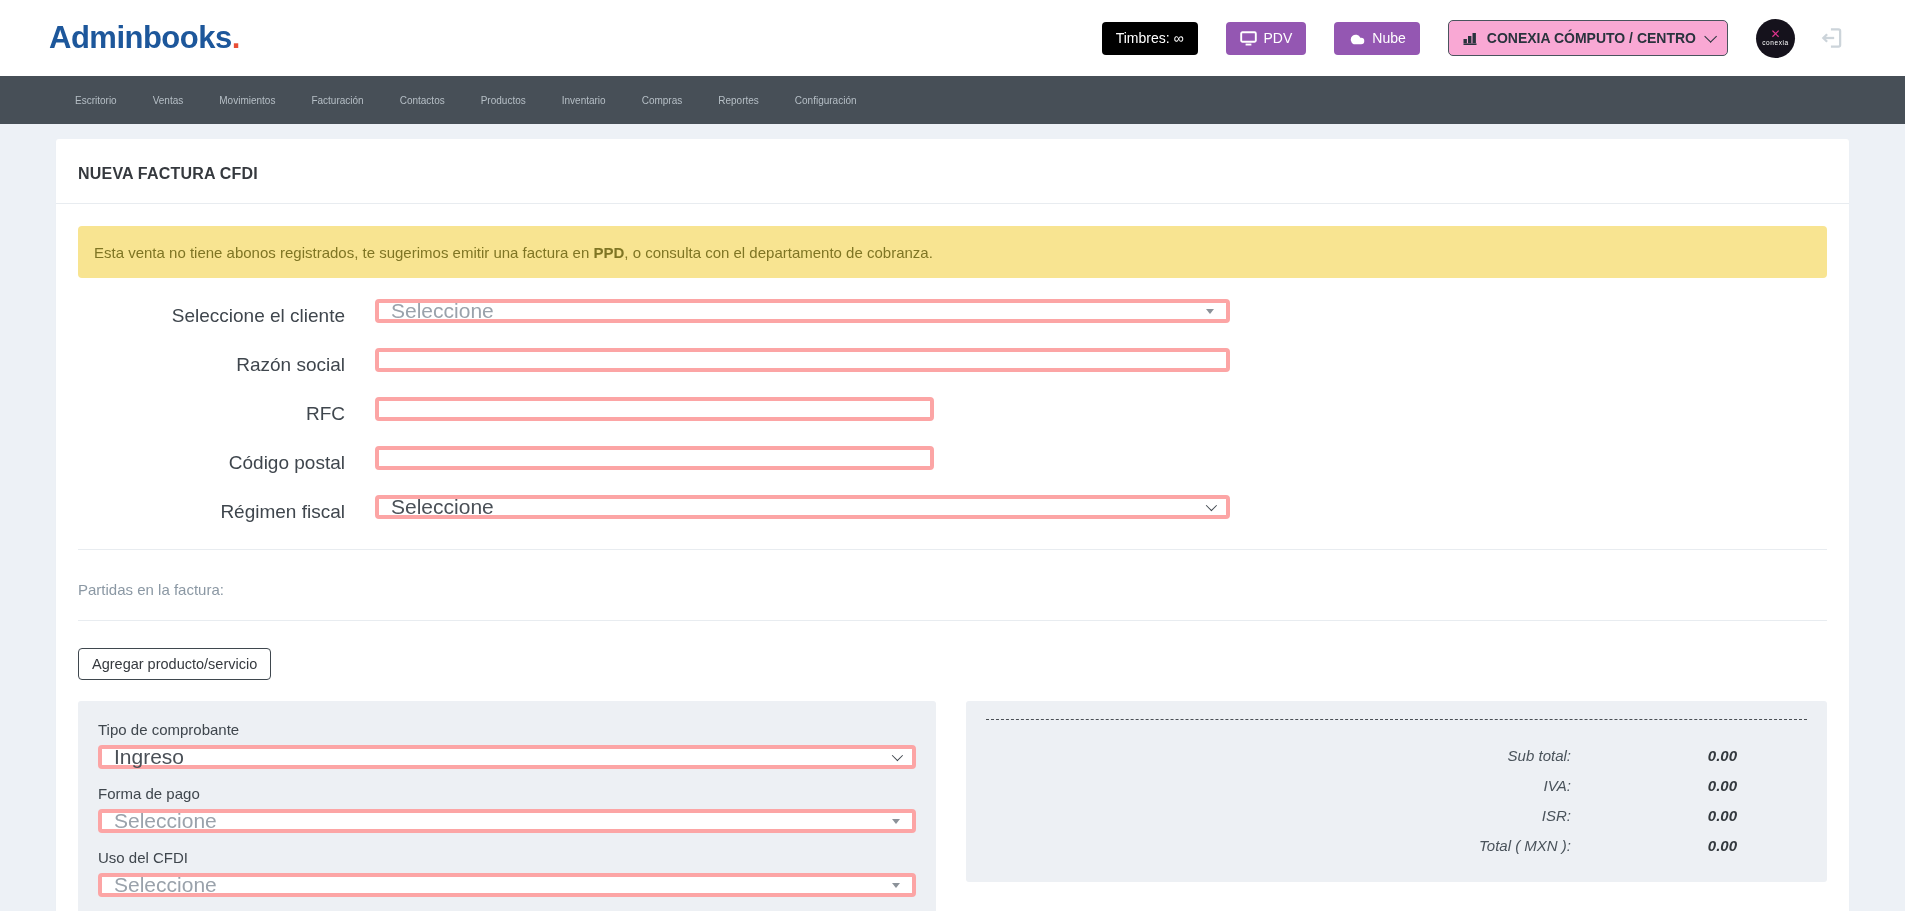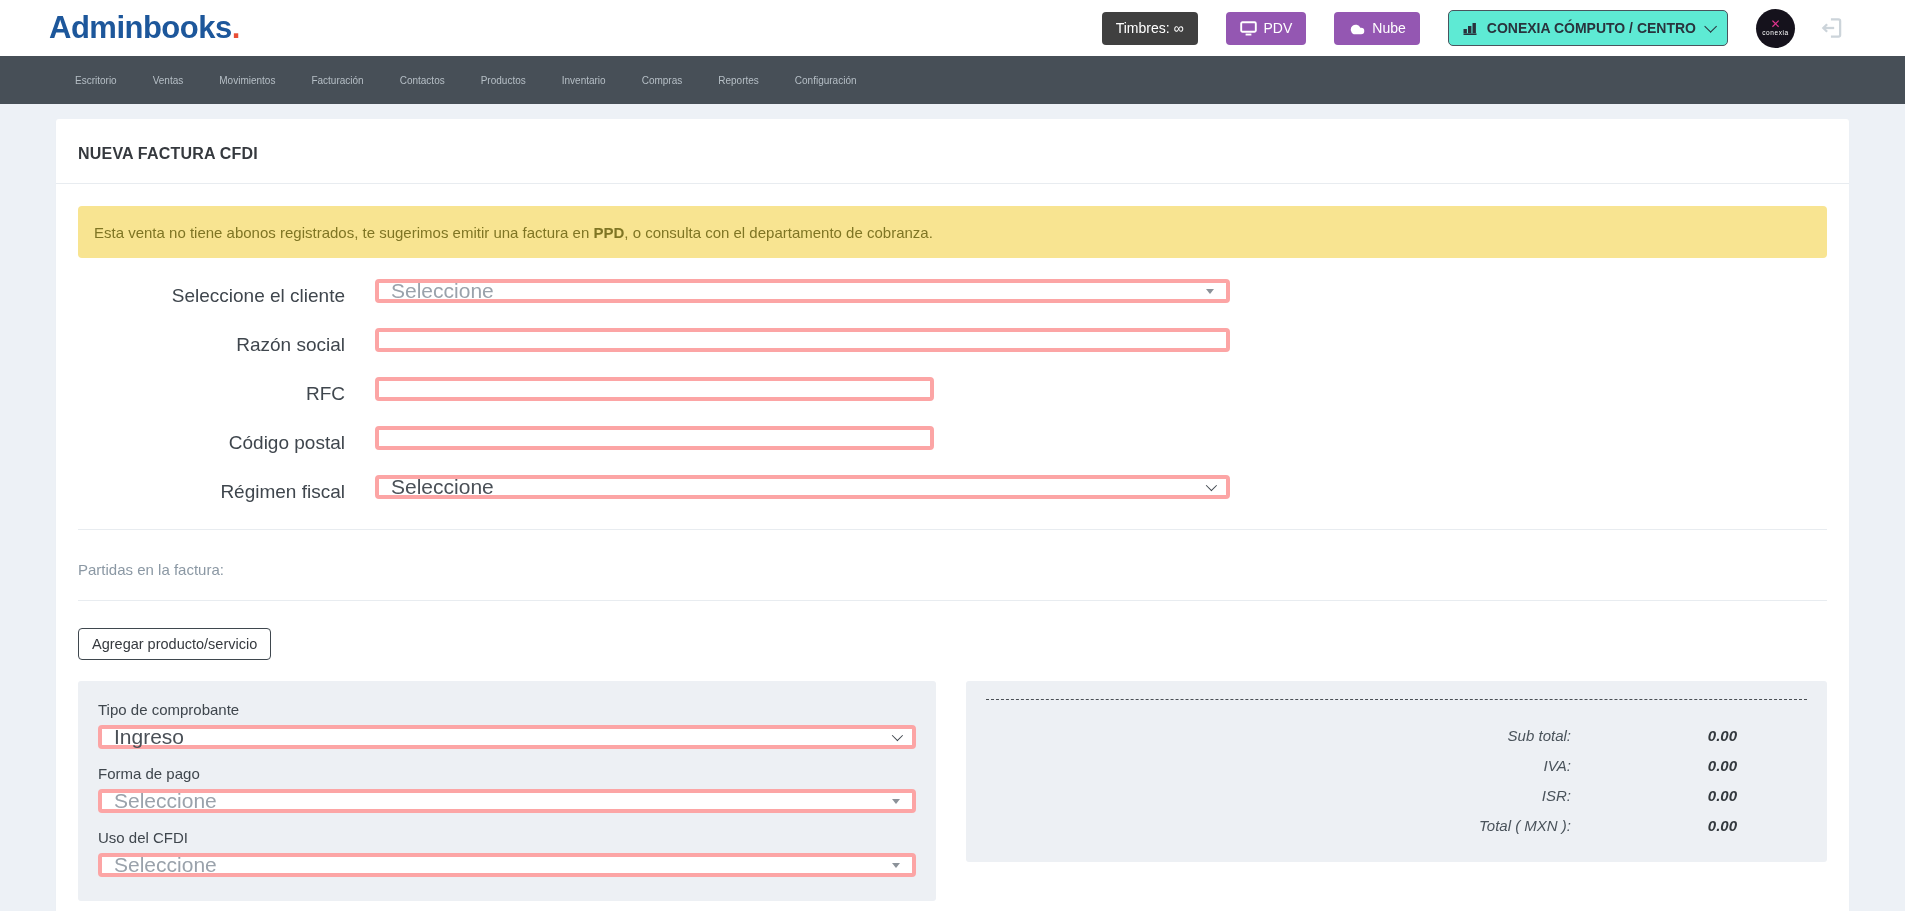--- a/index.html
+++ b/index.html
@@ -1,29 +1,29 @@
 <!DOCTYPE html>
 <html><head>
 <meta charset="utf-8">
 <style>
   * { margin:0; padding:0; box-sizing:border-box; }
   html,body { width:1905px; height:911px; overflow:hidden; }
   body { font-family:"Liberation Sans","DejaVu Sans",sans-serif; background:#edf1f6; color:#3f464d; }
 
   
-  .topbar { height:56px; background:#ffffff; display:flex; align-items:center; padding:0 60px 0 49px; }
+  .topbar { height:76px; background:#ffffff; display:flex; align-items:center; padding:0 60px 0 49px; }
   .logo { font-size:31px; font-weight:700; color:#1d579b; letter-spacing:-0.5px; }
   .logo .dot { color:#e94e35; }
   .topbar-right { margin-left:auto; display:flex; align-items:center; gap:28px; }
   .pill-btn { height:33px; display:inline-flex; align-items:center; gap:7px; padding:0 14px;
               border:none; border-radius:4px; color:#fff; font-size:14px; font-family:inherit; cursor:pointer; }
-  .btn-teal   { background:#404040; }
+  .btn-teal   { background:#000000; }
   .btn-purple { background:#9457b2; }
   .company-btn { height:36px; display:inline-flex; align-items:center; gap:8px; padding:0 14px;
-                 background:#5eead4; border:1px solid #4a545e; border-radius:5px;
+                 background:#f9a8d4; border:1px solid #4a545e; border-radius:5px;
                  font-size:14px; font-weight:600; color:#29333d; cursor:pointer; font-family:inherit; }
   .chevron-sm { width:9px; height:9px; border-right:1.6px solid #29333d; border-bottom:1.6px solid #29333d;
                 transform:rotate(45deg) translateY(-3px); display:inline-block; }
   .avatar { width:39px; height:39px; border-radius:50%; background:#15121c; display:flex; flex-direction:column;
             align-items:center; justify-content:center; cursor:pointer; overflow:hidden; }
   .avatar .x { color:#e3348f; font-size:12px; font-weight:700; line-height:10px; }
   .avatar .t { color:#ffffff; font-size:6.5px; letter-spacing:0.6px; line-height:8px; }
   .logout { margin-left:-4px; cursor:pointer; display:flex; }
 
   

